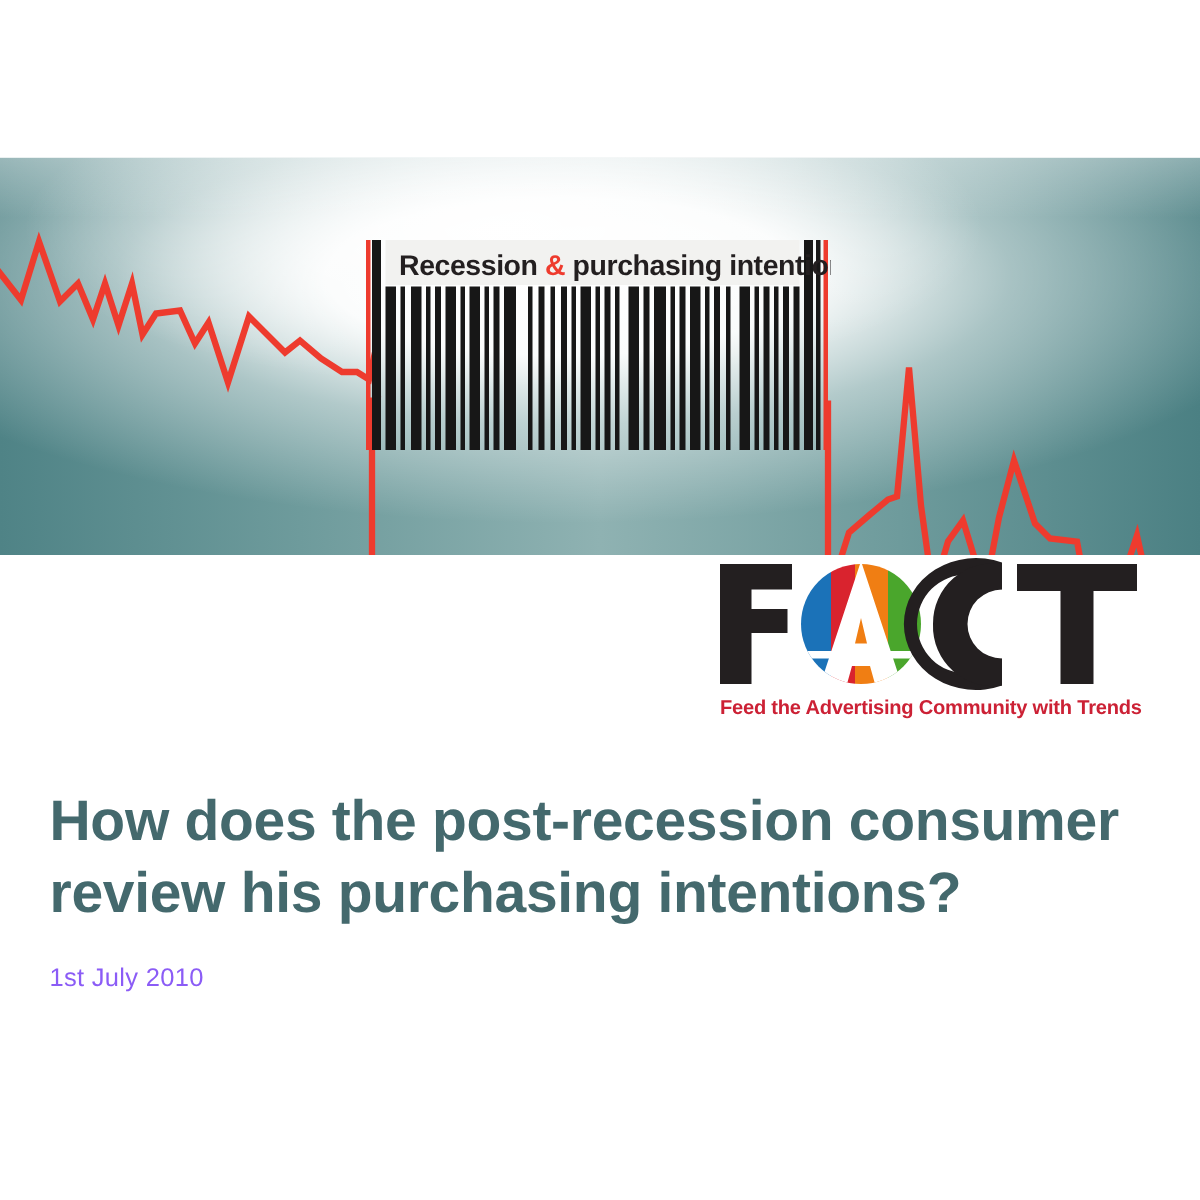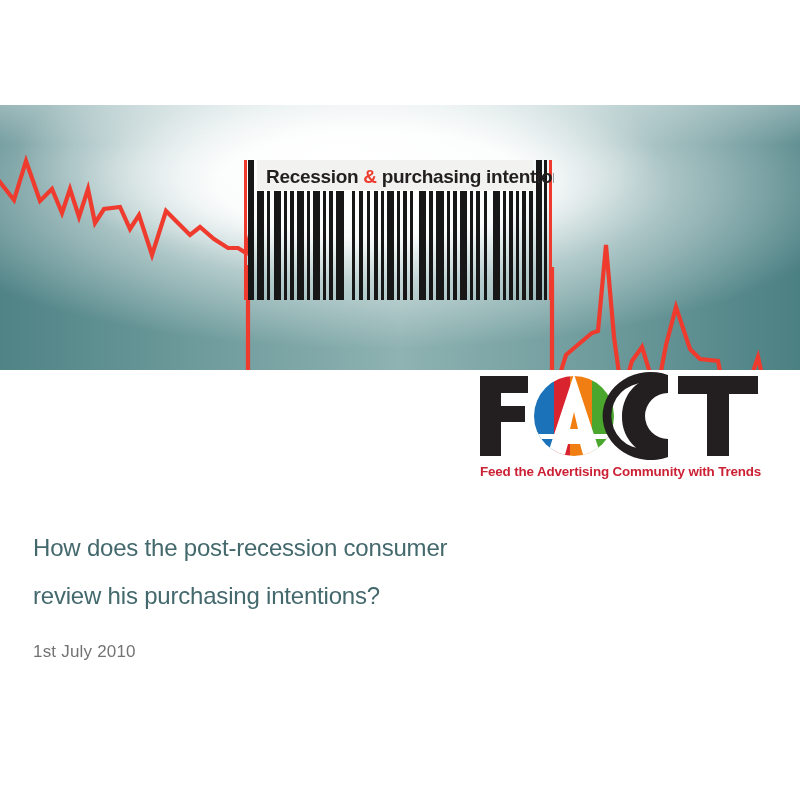--- a/index.html
+++ b/index.html
@@ -58,34 +58,34 @@
   
   #title-block {
     position: absolute;
     left: 33px;
     top: 524px;
     width: 730px;
   }
   #slide-title {
     margin: 0;
     font-family: "Liberation Sans", sans-serif;
-    font-weight: 400;
-    font-size: 24px;
+    font-weight: 700;
+    font-size: 38px;
     line-height: 48px;
     color: #44696d;
     letter-spacing: -0.2px;
     white-space: pre-line;
   }
   #slide-date {
     margin: 22px 0 0 0;
     font-family: "Liberation Sans", sans-serif;
     font-weight: 400;
     font-size: 17px;
     line-height: 20px;
-    color: #737373;
+    color: #8b5cf6;
     letter-spacing: 0.2px;
   }
 </style>
 </head>
 <body>
 
 <div id="slide">
 
   <div id="hero-banner">
 

